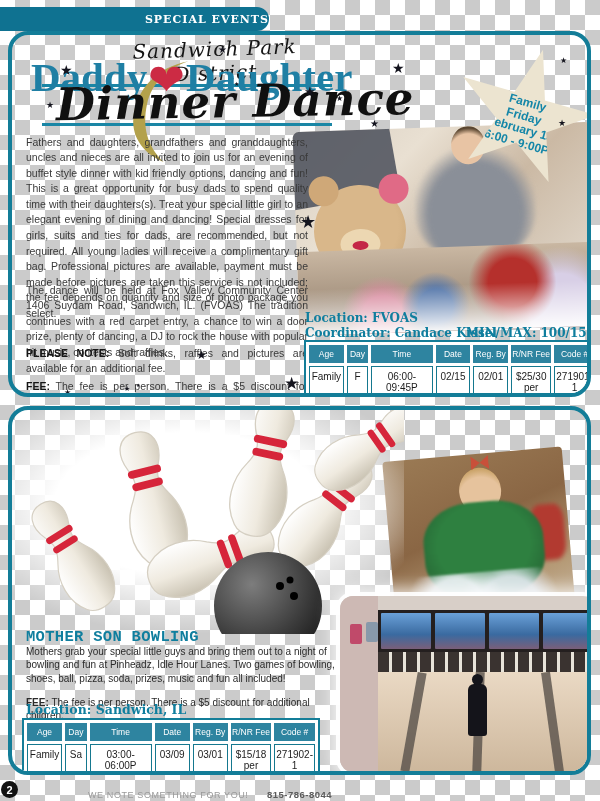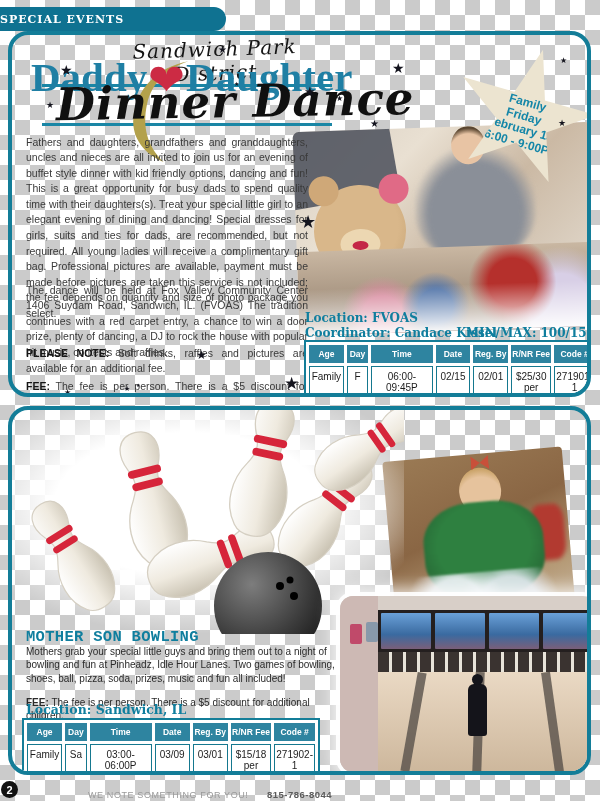--- a/index.html
+++ b/index.html
@@ -4,21 +4,21 @@
 <style>
   html,body{margin:0;padding:0;background:#fff;}
   .page{position:relative;width:600px;height:801px;overflow:hidden;
     font-family:"Liberation Sans",sans-serif;
     background-image:
       linear-gradient(45deg,#cbcbcb 25%,transparent 25%,transparent 75%,#cbcbcb 75%),
       linear-gradient(45deg,#cbcbcb 25%,#ffffff 25%,#ffffff 75%,#cbcbcb 75%);
     background-size:30px 30px;background-position:0 0,15px 15px;}
   
   .banner{position:absolute;left:0;top:7px;width:226px;height:24px;background:#0f7291;
-    border-radius:0 12px 12px 0;display:flex;align-items:center;justify-content:flex-start;z-index:6;}
+    border-radius:0 12px 12px 0;display:flex;align-items:center;justify-content:flex-end;z-index:6;padding-left:43px;}
   .banner span{color:#fff;font-weight:bold;font-size:11px;letter-spacing:1px;font-family:"DejaVu Serif",serif;}
   
   .panel{position:absolute;left:8px;width:583px;border:4px solid #137d98;border-radius:20px;
     box-sizing:border-box;overflow:hidden;background:transparent;}
   .panel1{top:31px;height:366px;}
   .panel2{top:406px;height:369px;}
   
   .district{position:absolute;left:78px;top:2px;width:250px;text-align:center;
     font-family:"DejaVu Serif",serif;font-style:italic;font-size:20px;color:#161616;
     transform:rotate(-2deg);letter-spacing:1px;z-index:3;}
@@ -76,21 +76,21 @@
     background:linear-gradient(rgba(255,255,255,0),rgba(255,255,255,.95));}
   
   .locblock{position:absolute;z-index:4;font-family:"DejaVu Serif",serif;color:#0f7e9e;font-weight:bold;}
   .locblock .row{white-space:nowrap;}
   .loc1{left:293px;top:276px;font-size:12px;line-height:15px;width:292px;}
   .loc1 .minmax{position:absolute;right:2px;top:15px;}
   .fee-table{position:absolute;z-index:5;background:#fff;border:2px solid #137d98;}
   .ft1{left:292px;top:305px;width:292px;}
   .ft2{left:10px;top:308px;width:294px;}
   .fee-table table{border-collapse:separate;border-spacing:3px;width:100%;}
-  .fee-table th{background:#2e84a0;color:#fff;font-size:8.5px;font-weight:bold;padding:4px 0;}
+  .fee-table th{background:#2e84a0;color:#fff;font-size:8.5px;font-weight:normal;padding:4px 0;}
   .fee-table td{border:1.5px solid #15788f;font-size:10px;color:#1c1c1c;text-align:center;
     padding:4px 1px 5px;white-space:pre-line;vertical-align:top;}
   
   .pins{position:absolute;left:0;top:0;width:392px;height:224px;z-index:2;
     background:radial-gradient(ellipse 62% 58% at 45% 42%,#fff 55%,rgba(255,255,255,0) 100%);}
   .photo-boy{position:absolute;left:378px;top:44px;width:180px;height:186px;z-index:1;
     transform:rotate(-5deg);overflow:hidden;border-radius:4px;
     background:linear-gradient(160deg,#9b7b55,#8a6644 40%,#b59a76 70%,#cfc3b2);}
   .boy-head{position:absolute;left:74px;top:14px;width:42px;height:46px;border-radius:50%;
     background:radial-gradient(circle at 50% 68%,#e6c39d 0 58%,#caa368 80%);}

